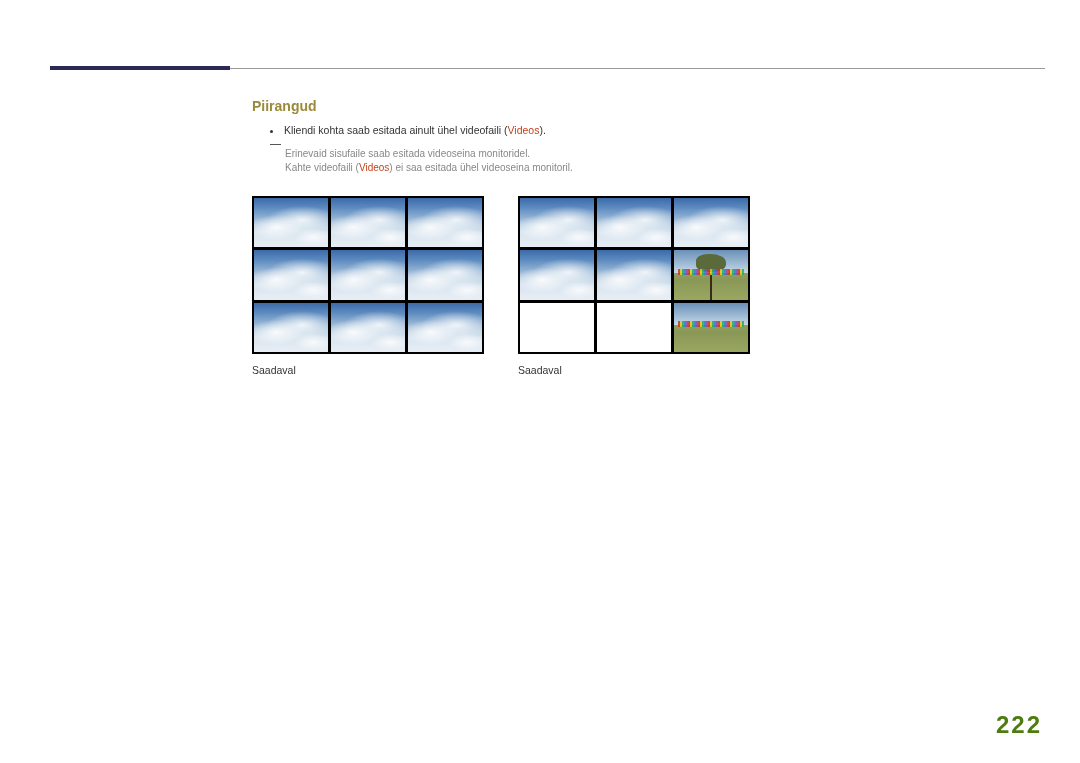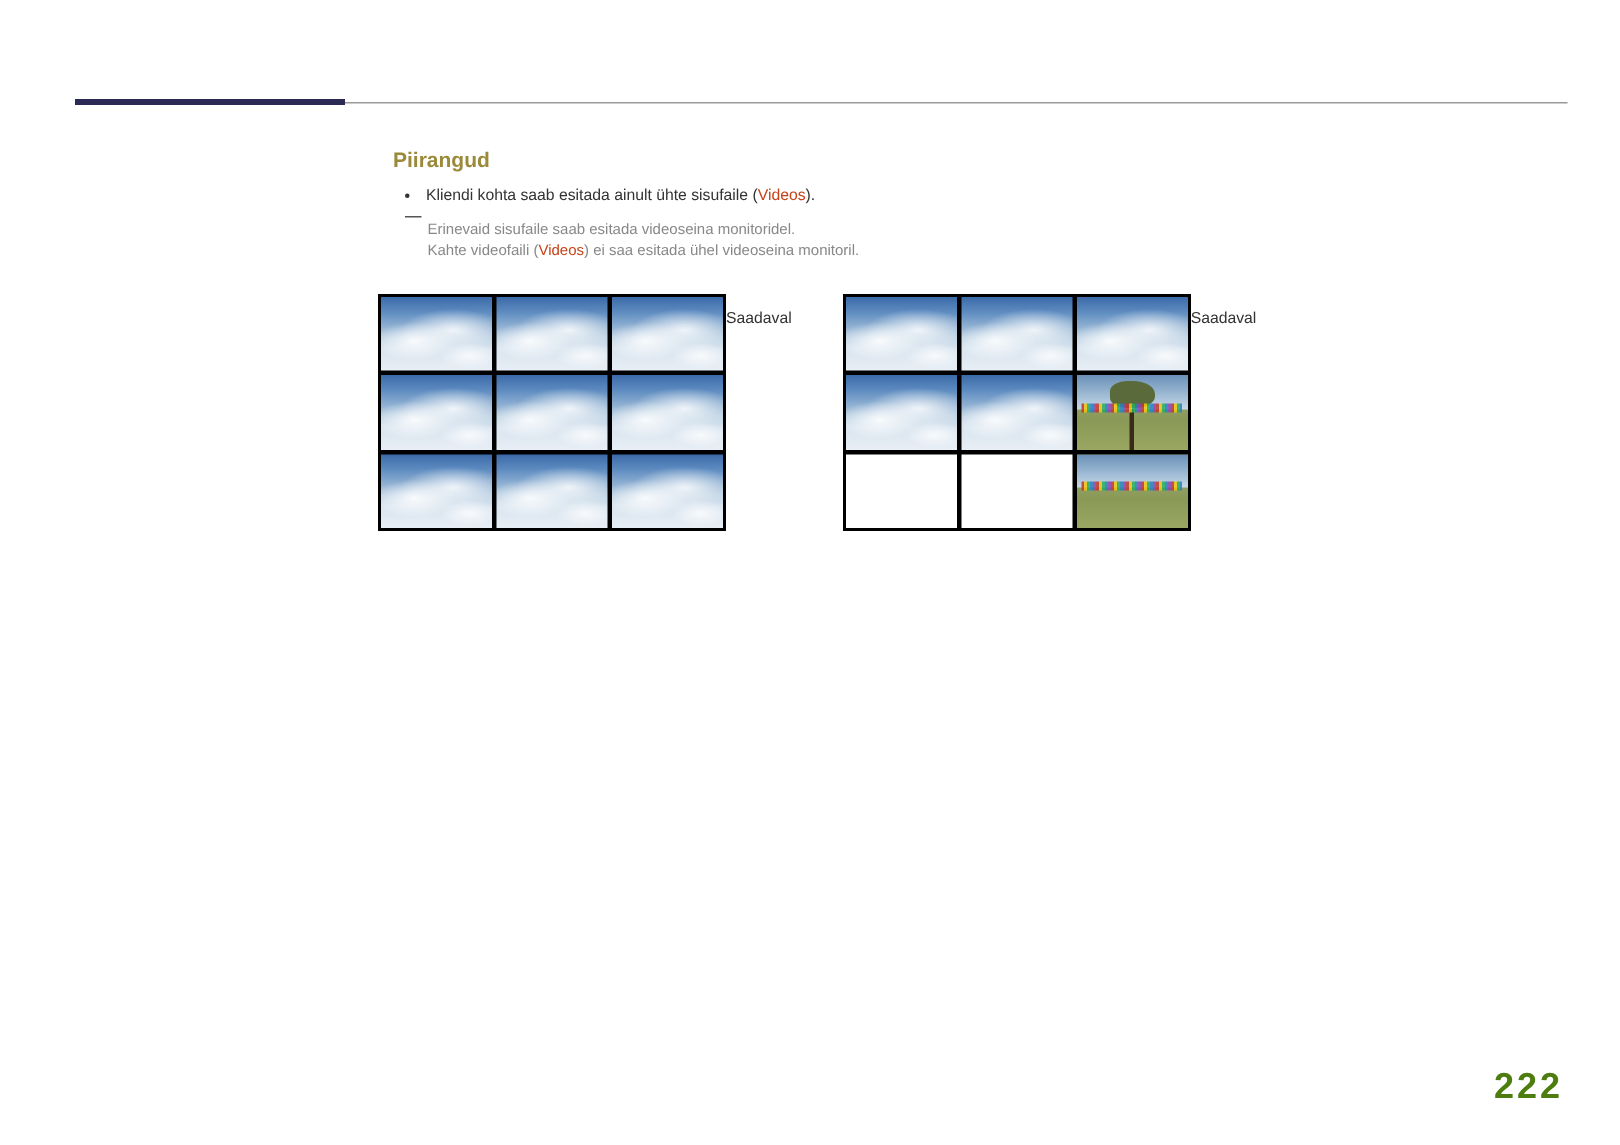--- a/index.html
+++ b/index.html
@@ -23,21 +23,21 @@
     position: absolute;
     top: 66px;
     left: 50px;
     width: 180px;
     height: 4px;
     background: #2a2a55;
   }
   .section-title {
     position: absolute;
     top: 98px;
-    left: 262px;
+    left: 252px;
     font-size: 14px;
     font-weight: bold;
     color: #9a8a3a;
   }
   .bullet-line {
     position: absolute;
     top: 124px;
     left: 270px;
     font-size: 10.5px;
     color: #333;
@@ -72,21 +72,21 @@
     font-size: 10px;
     color: #888;
   }
   .figures {
     position: absolute;
     top: 196px;
     left: 252px;
     display: flex;
     gap: 34px;
   }
-  .fig { display: flex; }
+  .fig { display: flex; flex-direction: column; }
   .grid {
     width: 232px;
     height: 158px;
     display: grid;
     grid-template-columns: repeat(3, 1fr);
     grid-template-rows: repeat(3, 1fr);
     gap: 3px;
     background: #000;
     border: 2px solid #000;
   }
@@ -175,21 +175,21 @@
 </head>
 <body>
 
 <div class="header-line"></div>
 <div class="header-accent"></div>
 
 <div class="section-title">Piirangud</div>
 
 <div class="bullet-line">
   <span class="bullet-dot"></span>
-  <span>Kliendi kohta saab esitada ainult ühte sisufaile (</span><span class="videos-em">Videos</span><span>).</span>
+  <span>Kliendi kohta saab esitada ainult ühel videofaili (</span><span class="videos-em">Videos</span><span>).</span>
 </div>
 
 <div class="note-dash"></div>
 <div class="note-line1">Erinevaid sisufaile saab esitada videoseina monitoridel.</div>
 <div class="note-line2">
   <span>Kahte videofaili (</span><span class="videos-em">Videos</span><span>) ei saa esitada ühel videoseina monitoril.</span>
 </div>
 
 <div class="figures">
 

